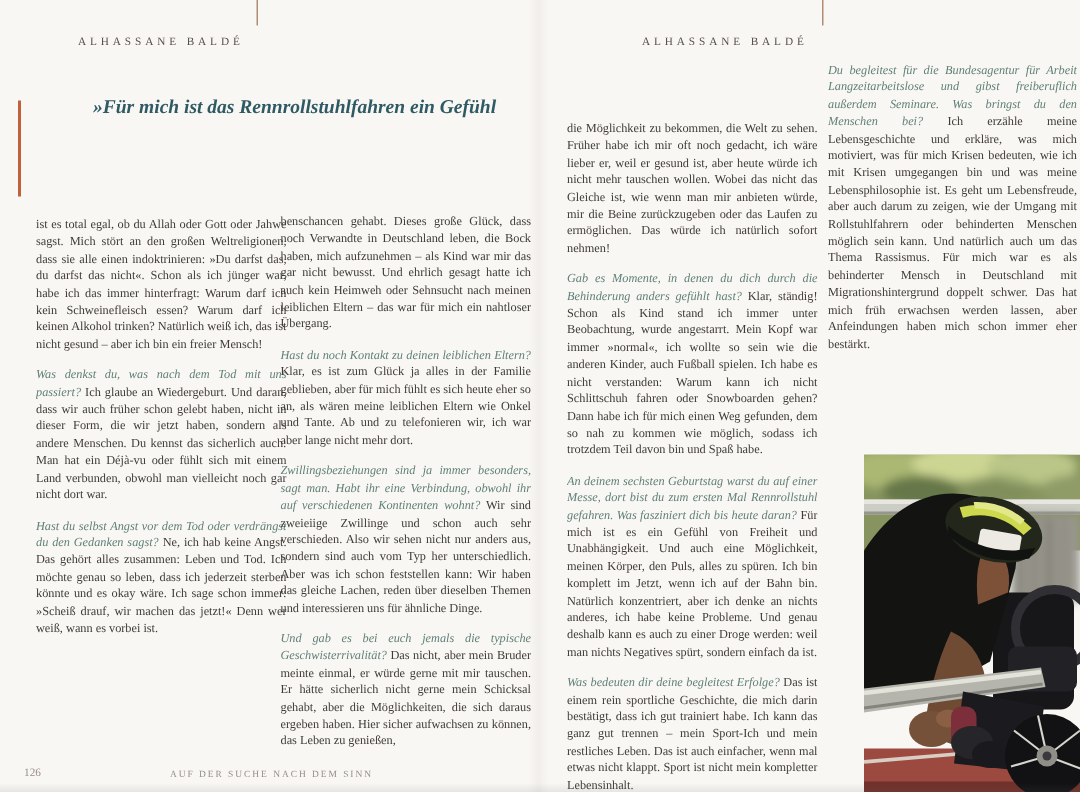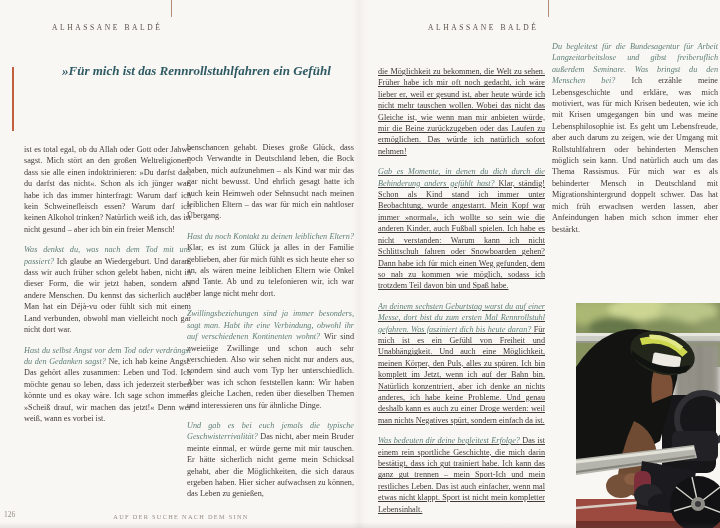--- a/index.html
+++ b/index.html
@@ -32,25 +32,25 @@
   .col{
     position:absolute;
     font-size:8.2px;line-height:11.4px;color:var(--body-text,#3f3b38);
     text-align:justify;overflow:hidden;
   }
   .col p{margin:0 0 9px 0;}
   .col p:last-child{margin-bottom:0;}
   .col em.q{font-style:italic;color:var(--question-text,#5f7f78);}
   #l-col1{left:10px; top:144px;width:167px;height:368px;margin-left:14px;}
   #l-col2{left:187px;top:142px;width:167px;height:368px;}
-  #r-col1{left:378px;top:66px; width:167px;height:448px;text-decoration:underline;}
+  #r-col1{left:378px;top:80px; width:167px;height:448px;}
   #r-col2{left:552px;top:41px; width:166px;height:240px;}
 
   
-  .folio{position:absolute;left:4px;top:510px;font-size:7.5px;color:var(--footer-text,#968e85);}
+  .folio{position:absolute;left:16px;top:510px;font-size:7.5px;color:var(--footer-text,#968e85);}
   .running-title{
     position:absolute;left:61px;top:513px;width:240px;text-align:center;
     font-size:6.3px;letter-spacing:1.3px;color:var(--footer-text,#968e85);
   }
 
   
   .photo{position:absolute;left:576px;top:303px;width:144px;height:225px;}
   .photo svg{display:block;width:100%;height:100%;}
 
   

